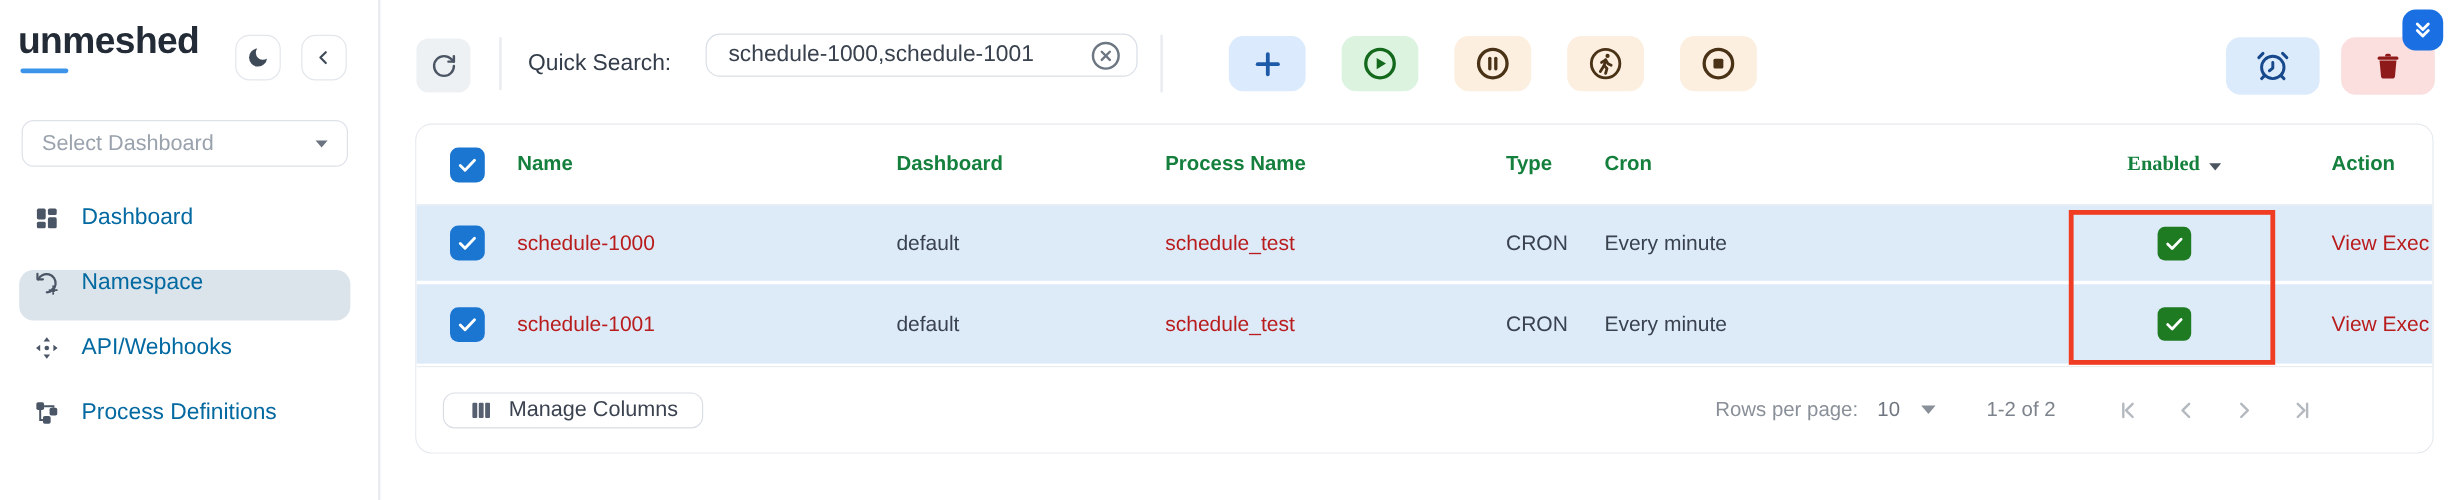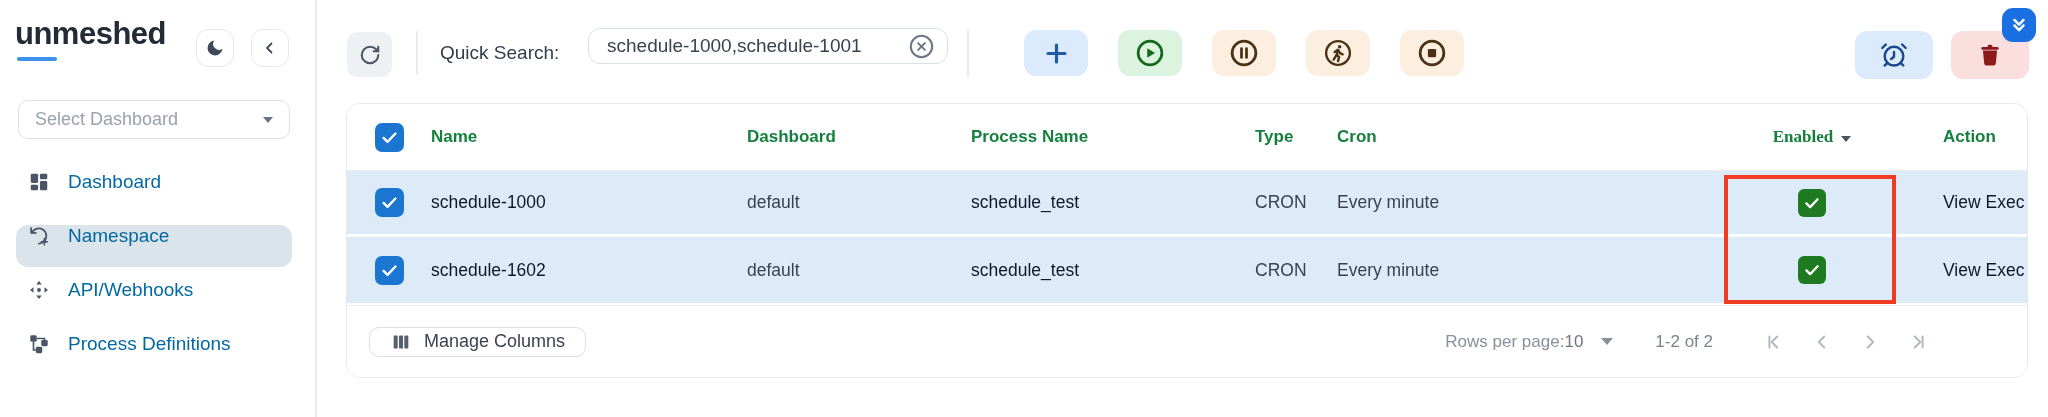--- a/index.html
+++ b/index.html
@@ -59,34 +59,34 @@
   .tgrid { display: grid; grid-template-columns: 84px 316px 224px 284px 82px 390px 170px 1fr; align-items: center; }
   .thead { height: 67px; border-bottom: 1px solid #e9edf1; font-weight: 700; font-size: 17px; color: #15803d; background: #fff; }
   .trow { height: 66px; background: #ddebf9; font-size: 17.5px; color: #39424e; border-bottom: 3px solid #ffffff; cursor: pointer; }
   .trow.last { border-bottom: none; }
   .cb { width: 29px; height: 29px; border-radius: 7px; background: #1b76d2; margin-left: 28px;
     display: flex; align-items: center; justify-content: center; cursor: pointer; }
   .cb svg { width: 19px; height: 19px; }
   .gcb { width: 28px; height: 28px; border-radius: 6px; background: #1e7b22; justify-self: center;
     display: flex; align-items: center; justify-content: center; cursor: pointer; }
   .gcb svg { width: 18px; height: 18px; }
-  .link { color: #0f172a; text-decoration: none; cursor: pointer; }
+  .link { color: #b91c1c; text-decoration: none; cursor: pointer; }
   .enabled-head { justify-self: center; display: flex; align-items: center; gap: 8px; cursor: pointer; font-family: Liberation Serif, serif; }
   .sort-caret { width: 0; height: 0; border-left: 5px solid transparent; border-right: 5px solid transparent; border-top: 6px solid #4a5560; margin-top: 3px; }
   .action-col { padding-left: 46px; white-space: nowrap; overflow: hidden; }
   .red-rect { position: absolute; left: 1377px; top: 71px; width: 172px; height: 129px; border: 4px solid #f03c22; pointer-events: none; z-index: 4; }
 
   
   .tfoot { position: absolute; left: 0; right: 0; bottom: 0; height: 72px; background: #fff; border-top: 1px solid #e9edf1;
     display: flex; align-items: center; padding: 0 98px 0 22px; }
   .mc-btn { height: 30px; border: 1.5px solid #d9dee5; border-radius: 10px; background: #fff; cursor: pointer;
     display: flex; align-items: center; gap: 12px; padding: 0 20px; font-size: 18px; color: #3c4350; font-family: inherit; }
   .mc-btn .ic { width: 22px; height: 22px; }
   .foot-right { margin-left: auto; display: flex; align-items: center; font-size: 17px; color: #8a9099; }
-  .rpp-value { color: #6f7680; }
+  .rpp-value { margin-left: 16px; color: #6f7680; }
   .rpp-caret { margin-left: 18px; width: 0; height: 0; border-left: 6px solid transparent; border-right: 6px solid transparent; border-top: 7px solid #8a9099; cursor: pointer; }
   .range { margin-left: 42px; color: #7d838c; }
   .pg { width: 22px; height: 22px; margin-left: 26px; border: none; background: transparent; padding: 0; cursor: pointer; }
   .pg.first { margin-left: 50px; }
 </style>
 </head>
 <body>
 
 <div class="sidebar">
   <div class="brand">unmeshed</div>
@@ -299,21 +299,21 @@
     </div>
     <div class="action-col"><a class="link">View Exec</a></div>
   </div>
 
   <div class="tgrid trow last">
     <div class="cb">
       <svg viewBox="0 0 24 24" fill="none" stroke="#fff" stroke-width="3" stroke-linecap="round" stroke-linejoin="round">
           <polyline points="4.5 12.5 9.5 17.5 19.5 7"></polyline>
         </svg>
     </div>
-    <div><a class="link">schedule-1602</a></div>
+    <div><a class="link">schedule-1001</a></div>
     <div>default</div>
     <div><a class="link">schedule_test</a></div>
     <div>CRON</div>
     <div>Every minute</div>
     <div class="gcb">
       <svg viewBox="0 0 24 24" fill="none" stroke="#fff" stroke-width="3" stroke-linecap="round" stroke-linejoin="round">
           <polyline points="4.5 12.5 9.5 17.5 19.5 7"></polyline>
         </svg>
     </div>
     <div class="action-col"><a class="link">View Exec</a></div>

